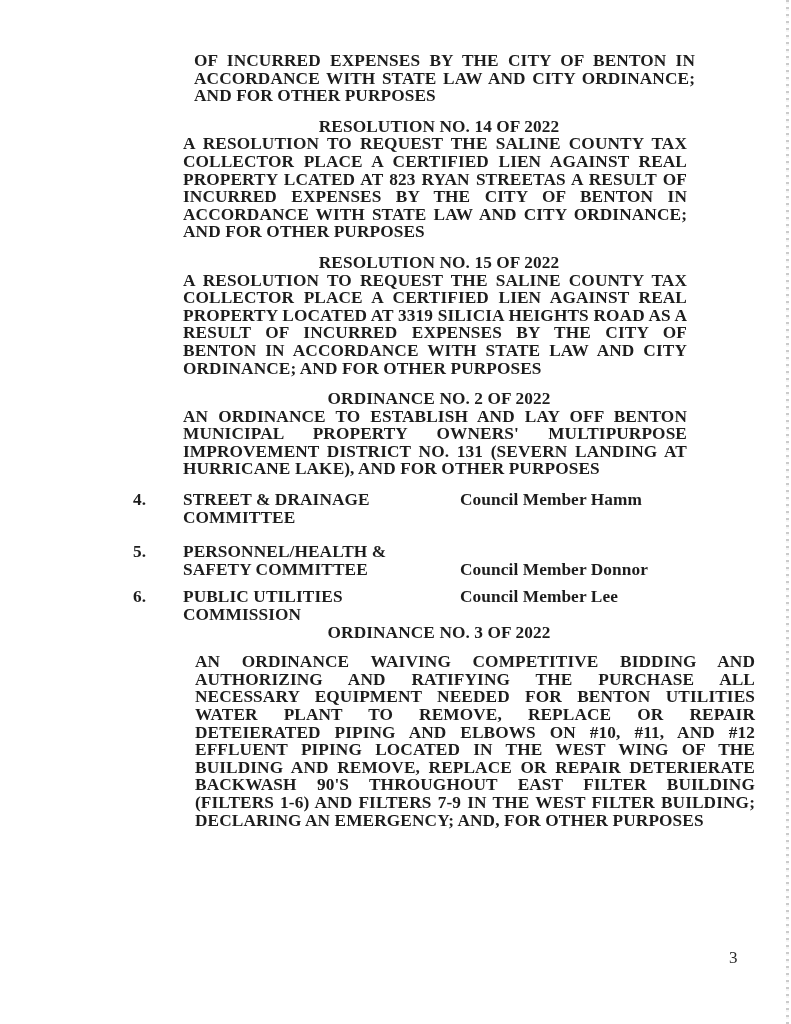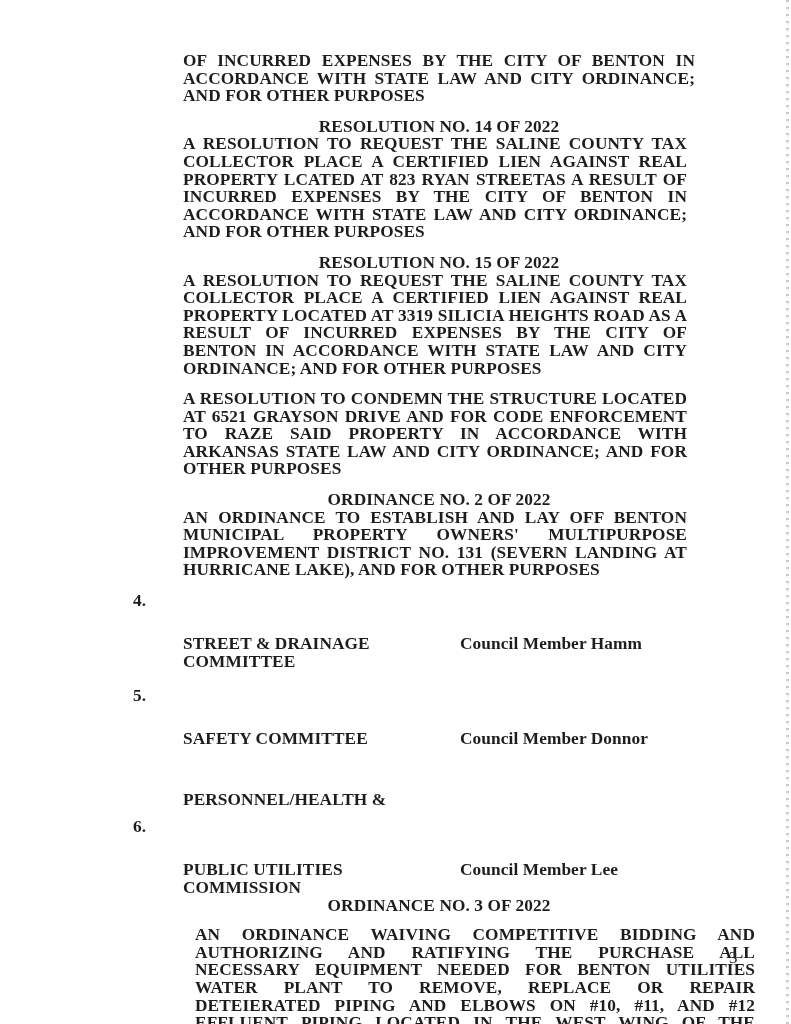--- a/index.html
+++ b/index.html
@@ -34,21 +34,21 @@
     position: absolute;
     left: 183px;
     top: 52px;
     width: 512px;
     font-size: 17.3px;
     line-height: 17.6px;
     letter-spacing: 0.1px;
   }
   .para {
     text-align: justify;
-    margin: 0 0 13px 0;
+    margin: 0 0 13px 11px;
   }
   .leg-heading {
     text-align: center;
     margin: 0;
   }
   .leg-body {
     text-align: justify;
     margin: 0 8px 13px 0;
     font-family: Liberation Serif, serif;
   }
@@ -60,21 +60,20 @@
     position: absolute;
     left: -50px;
     top: 0;
   }
   .committee-row {
     display: flex;
     align-items: baseline;
   }
   .committee-col {
     flex: 0 0 277px;
-    margin-top: 43px;
   }
   .member-col {
     flex: 1 1 auto;
     white-space: nowrap;
   }
   .item-4 { margin-bottom: 17px; }
   .item-5 { margin-bottom: 10px; }
   .ord-body-wide {
     width: 560px;
     text-align: justify;
@@ -104,44 +103,43 @@
       <p class="leg-heading">RESOLUTION NO. 14 OF 2022</p>
       <p class="leg-body">A RESOLUTION TO REQUEST THE SALINE COUNTY TAX COLLECTOR PLACE A CERTIFIED LIEN AGAINST REAL PROPERTY LCATED AT 823 RYAN STREETAS A RESULT OF INCURRED EXPENSES BY THE CITY OF BENTON IN ACCORDANCE WITH STATE LAW AND CITY ORDINANCE; AND FOR OTHER PURPOSES</p>
     </div>
 
     <div>
       <p class="leg-heading">RESOLUTION NO. 15 OF 2022</p>
       <p class="leg-body">A RESOLUTION TO REQUEST THE SALINE COUNTY TAX COLLECTOR PLACE A CERTIFIED LIEN AGAINST REAL PROPERTY LOCATED AT 3319 SILICIA HEIGHTS ROAD AS A RESULT OF INCURRED EXPENSES BY THE CITY OF BENTON IN ACCORDANCE WITH STATE LAW AND CITY ORDINANCE; AND FOR OTHER PURPOSES</p>
     </div>
 
     <div>
-      <p class="leg-body">A RESOLUTION TO CONDEMN THE STRUCTURE LOCATED AT 6521 GRAYSON DRIVE AND FOR CODE ENFORCEMENT TO RAZE SAID PROPERTY IN ACCORDANCE WITH ARKANSAS STATE LAW AND CITY ORDINANCE; AND FOR OTHER PURPOSES</p>
     </div>
 
     <div>
       <p class="leg-heading">ORDINANCE NO. 2 OF 2022</p>
       <p class="leg-body">AN ORDINANCE TO ESTABLISH AND LAY OFF BENTON MUNICIPAL PROPERTY OWNERS' MULTIPURPOSE IMPROVEMENT DISTRICT NO. 131 (SEVERN LANDING AT HURRICANE LAKE), AND FOR OTHER PURPOSES</p>
     </div>
 
     <div class="agenda-item item-4">
       <span class="item-num">4.</span>
       <div class="committee-row">
         <span class="committee-col">STREET &amp; DRAINAGE COMMITTEE</span>
         <span class="member-col">Council Member Hamm</span>
       </div>
     </div>
 
     <div class="agenda-item item-5">
       <span class="item-num">5.</span>
       <div class="committee-row">
+        <span class="committee-col">PERSONNEL/HEALTH &amp;</span>
+      </div>
+      <div class="committee-row">
         <span class="committee-col">SAFETY COMMITTEE</span>
         <span class="member-col">Council Member Donnor</span>
-      </div>
-      <div class="committee-row">
-        <span class="committee-col">PERSONNEL/HEALTH &amp;</span>
       </div>
     </div>
 
     <div class="agenda-item item-6">
       <span class="item-num">6.</span>
       <div class="committee-row">
         <span class="committee-col">PUBLIC UTILITIES COMMISSION</span>
         <span class="member-col">Council Member Lee</span>
       </div>
       <p class="leg-heading">ORDINANCE NO. 3 OF 2022</p>

